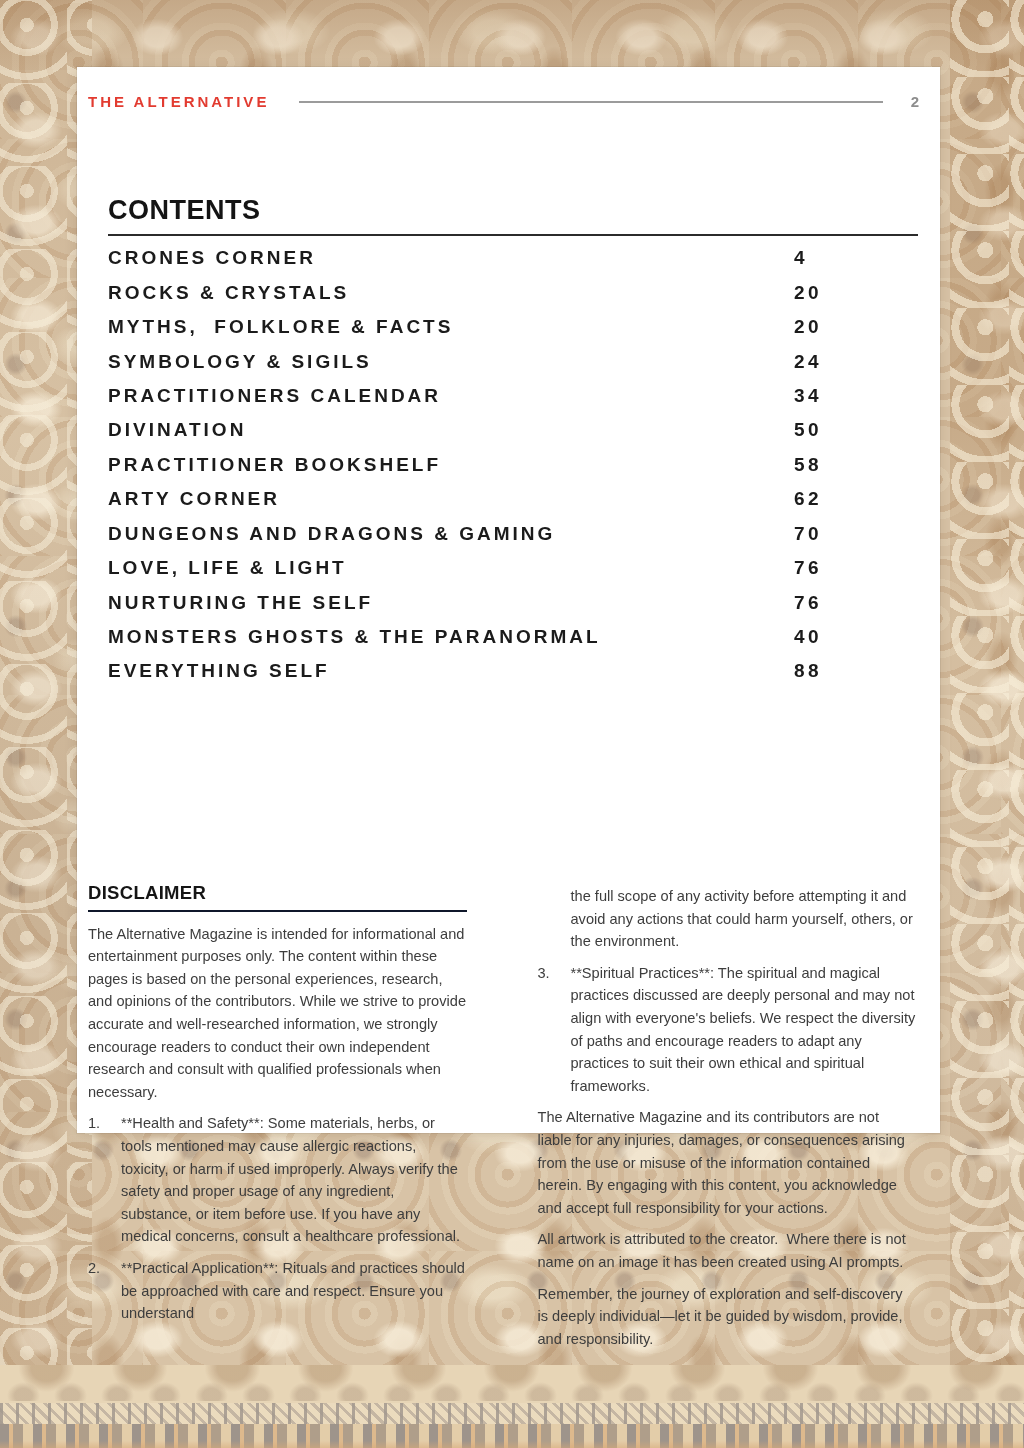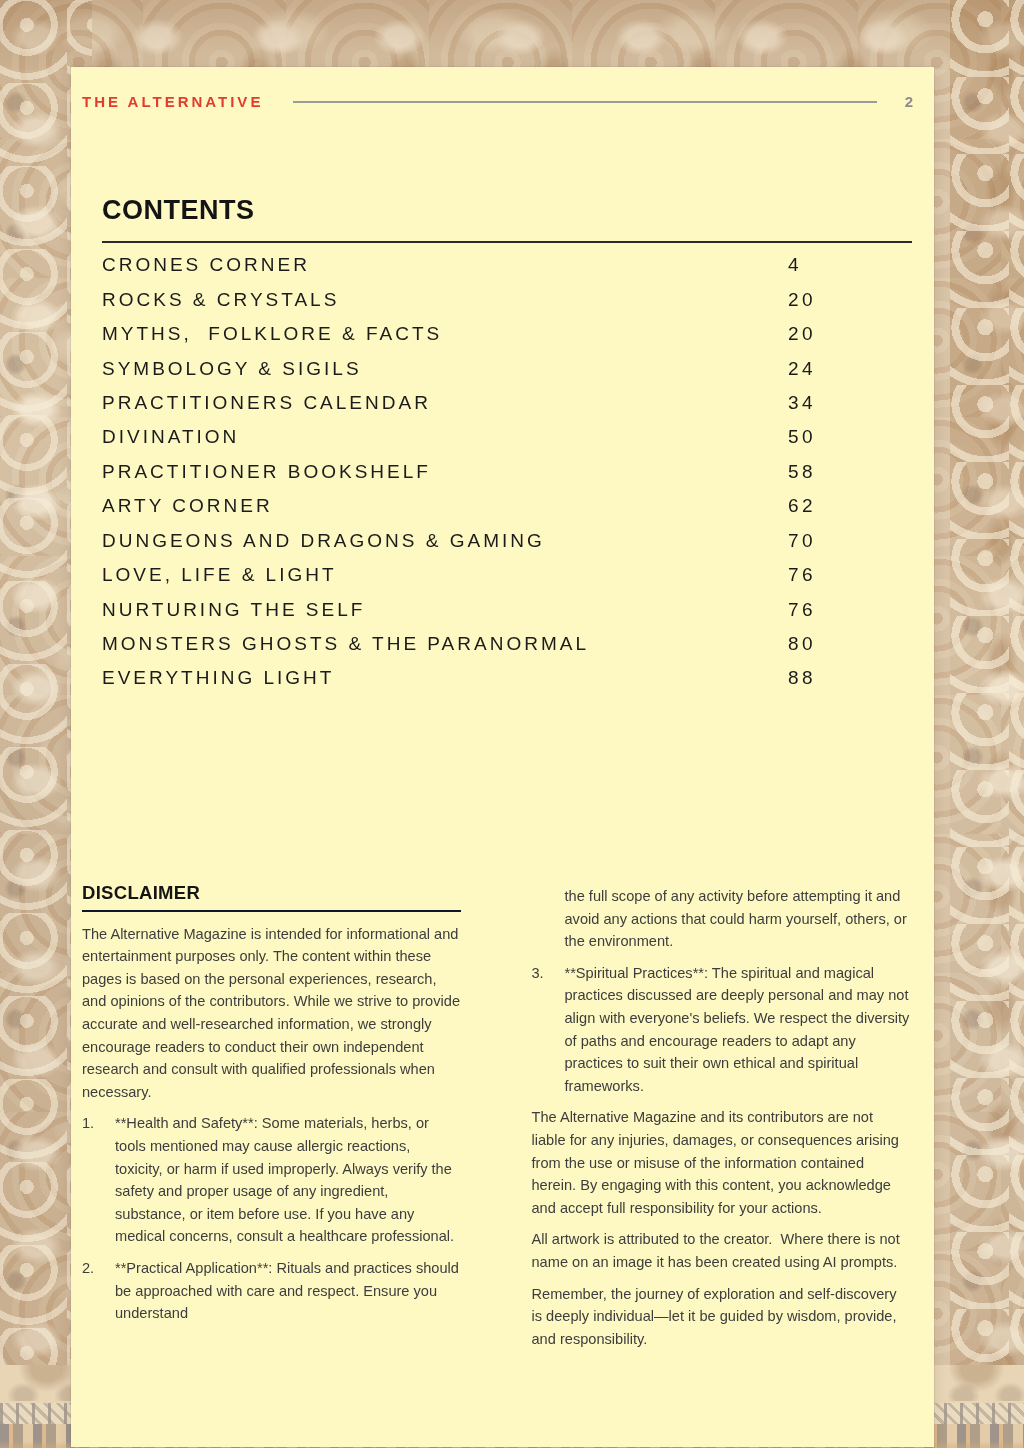--- a/index.html
+++ b/index.html
@@ -43,36 +43,36 @@
   .bs-diamonds{position:absolute;left:0;right:0;top:38px;height:21px;opacity:.55;
     background:
       repeating-linear-gradient(90deg, rgba(106,102,110,.85) 0 3px, rgba(0,0,0,0) 3px 16px),
       repeating-linear-gradient(45deg, rgba(106,102,112,.5) 0 3px, rgba(240,225,198,.9) 3px 9px);}
   .bs-steps{position:absolute;left:0;right:0;top:59px;height:24px;opacity:.6;
     background:
       linear-gradient(180deg, rgba(0,0,0,0) 0 70%, rgba(205,140,80,.55)),
       repeating-linear-gradient(90deg, #6e6a70 0 9px, #d8a873 9px 13px, #8a7b6e 13px 23px, #e2c9a2 23px 33px);}
   
   .page{
-    position:absolute;left:71px;top:67px;width:863px;height:1380px;
-    background:#fef9c3;
+    position:absolute;left:77px;top:67px;width:863px;height:1066px;
+    background:#ffffff;
     box-shadow:0 0 0 1px rgba(0,0,0,.05), 0 3px 12px rgba(70,45,20,.14);
   }
   
   .header{position:absolute;left:11px;right:21px;top:26px;display:flex;align-items:center;}
   .brand{color:#e23b30;font-weight:bold;font-size:15px;letter-spacing:3px;white-space:nowrap;}
   .header-rule{flex:1;height:2px;background:#9b9b9b;margin:0 28px 0 30px;}
   .pagenum{color:#8d8d8d;font-weight:bold;font-size:15px;}
   
   .toc{position:absolute;left:31px;right:22px;top:128px;}
   .toc-heading{font-size:27px;font-weight:bold;color:#141414;letter-spacing:.5px;
-    margin:0;padding-bottom:15px;border-bottom:2.5px solid #2b2b2b;}
+    margin:0;padding-bottom:8px;border-bottom:2.5px solid #2b2b2b;}
   .toc-list{margin-top:5px;}
   .toc-row{position:relative;height:34.45px;display:flex;align-items:center;
-    font-size:19px;font-weight:normal;letter-spacing:3px;color:#1b1b1b;white-space:pre;}
+    font-size:19px;font-weight:bold;letter-spacing:3px;color:#1b1b1b;white-space:pre;}
   .toc-num{position:absolute;left:686px;letter-spacing:3.5px;}
   
   .disclaimer{position:absolute;left:11px;right:24px;top:815px;display:flex;gap:23px;
     color:#3d3d3d;font-size:14.6px;line-height:22.6px;}
   .d-col{flex:1;min-width:0;}
   .d-heading{font-size:18.5px;font-weight:bold;color:#151515;letter-spacing:.3px;
     margin:0 0 11px 0;padding-bottom:5px;border-bottom:2px solid #0f172a;}
   .body-text{margin:0 0 9px 0;white-space:pre-wrap;}
   .d-item{display:flex;margin:0 0 9px 0;}
   .d-item-num{width:33px;flex:none;}
@@ -143,24 +143,24 @@
         <div class="toc-row">
     <span class="toc-label">LOVE, LIFE &amp; LIGHT</span>
     <span class="toc-num">76</span>
   </div>
         <div class="toc-row">
     <span class="toc-label">NURTURING THE SELF</span>
     <span class="toc-num">76</span>
   </div>
         <div class="toc-row">
     <span class="toc-label">MONSTERS GHOSTS &amp; THE PARANORMAL</span>
-    <span class="toc-num">80</span>
+    <span class="toc-num">40</span>
   </div>
         <div class="toc-row">
-    <span class="toc-label">EVERYTHING LIGHT</span>
+    <span class="toc-label">EVERYTHING SELF</span>
     <span class="toc-num">88</span>
   </div>
       </div>
   </div>
 
   <div class="disclaimer">
     <div class="d-col">
       <h2 class="d-heading">DISCLAIMER</h2>
       <div>
           <p class="body-text">The Alternative Magazine is intended for informational and entertainment purposes only. The content within these pages is based on the personal experiences, research, and opinions of the contributors. While we strive to provide accurate and well-researched information, we strongly encourage readers to conduct their own independent research and consult with qualified professionals when necessary.</p>

